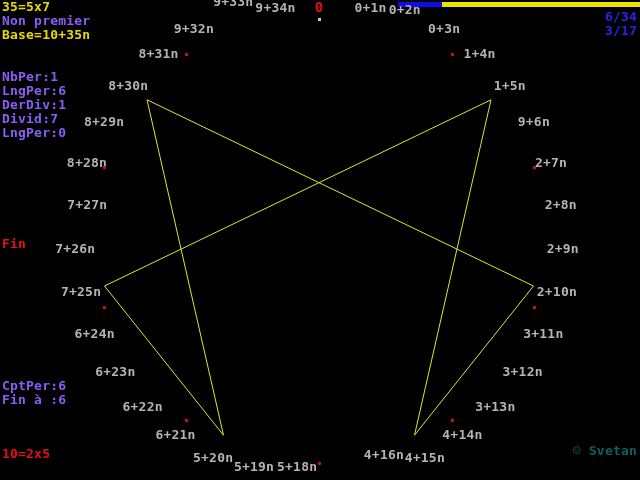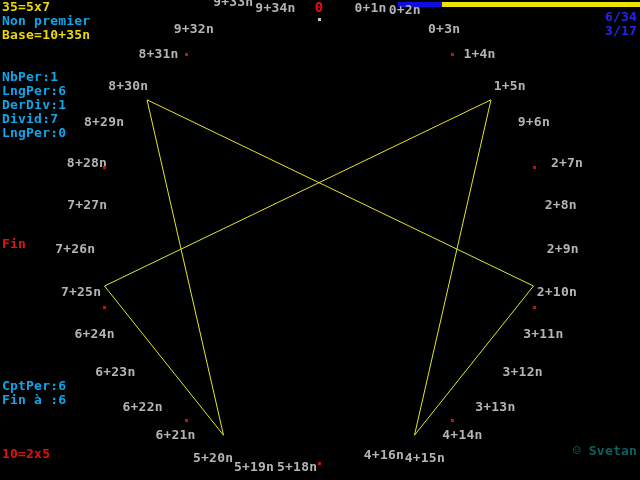--- a/index.html
+++ b/index.html
@@ -1,21 +1,21 @@
 <!DOCTYPE html>
 <html><head>
 <meta charset="utf-8">
 <style>
   html,body{margin:0;padding:0;background:#000;}
   #screen{
     position:relative;width:640px;height:480px;background:#000;overflow:hidden;
     font-family:"DejaVu Sans Mono",monospace;font-weight:bold;
   }
   .txt{position:absolute;font-size:13px;line-height:13px;letter-spacing:.2px;white-space:pre;}
-  .orange{color:#0ea5e9;}
+  .orange{color:#8b5cf6;}
   .red{color:#e41010;}
   .yellow{color:#ecd800;}
   .blue{color:#2525ee;}
   .teal{color:#0e6161;}
   .r{right:3px;text-align:right;}
   #bar-blue{position:absolute;left:398px;top:2px;width:44px;height:5px;background:#0e0ee0;}
   #bar-yellow{position:absolute;left:442px;top:2px;width:198px;height:5px;background:#ece400;}
   .wlabel{position:absolute;transform:translate(-50%,-50%);font-size:13px;line-height:13px;
           letter-spacing:.2px;color:#b4b4b4;white-space:nowrap;}
   .wlabel.zero{color:#e41010;font-size:14px;}
@@ -54,21 +54,21 @@
     <polygon id="star-poly" fill="none" stroke-width="1" stroke="#e3e32a" points="491.0,99.8 414.5,435.2 533.5,286.0 147.0,99.8 223.5,435.2 104.5,286.0"></polygon>
   </svg>
   <div id="wheel">
       <div class="wlabel zero" style="left: 319px; top: 7px;">0</div>
       <div class="wlabel" style="left: 362.568px; top: 7px; margin-left: 8px;">0+1n</div>
       <div class="wlabel" style="left: 404.735px; top: 8.55869px;">0+2n</div>
       <div class="wlabel" style="left: 444.147px; top: 27.5385px;">0+3n</div>
       <div class="wlabel" style="left: 479.537px; top: 53.2506px;">1+4n</div>
       <div class="wlabel" style="left: 509.767px; top: 84.8685px;">1+5n</div>
       <div class="wlabel" style="left: 533.865px; top: 121.376px;">9+6n</div>
-      <div class="wlabel" style="left: 551.058px; top: 161.6px; margin-left: 16px;">2+7n</div>
+      <div class="wlabel" style="left: 551.058px; top: 161.6px;">2+7n</div>
       <div class="wlabel" style="left: 560.792px; top: 204.247px;">2+8n</div>
       <div class="wlabel" style="left: 562.754px; top: 247.947px;">2+9n</div>
       <div class="wlabel" style="left: 556.882px; top: 291.295px;">2+10n</div>
       <div class="wlabel" style="left: 543.365px; top: 332.898px;">3+11n</div>
       <div class="wlabel" style="left: 522.636px; top: 371.419px;">3+12n</div>
       <div class="wlabel" style="left: 495.362px; top: 405.619px;">3+13n</div>
       <div class="wlabel" style="left: 462.42px; top: 434.4px;">4+14n</div>
       <div class="wlabel" style="left: 424.868px; top: 456.836px;">4+15n</div>
       <div class="wlabel" style="left: 383.913px; top: 454px;">4+16n</div>
       <div class="wlabel" style="left: 340.872px; top: 466px; margin-top: 32px;">4+17n</div>

